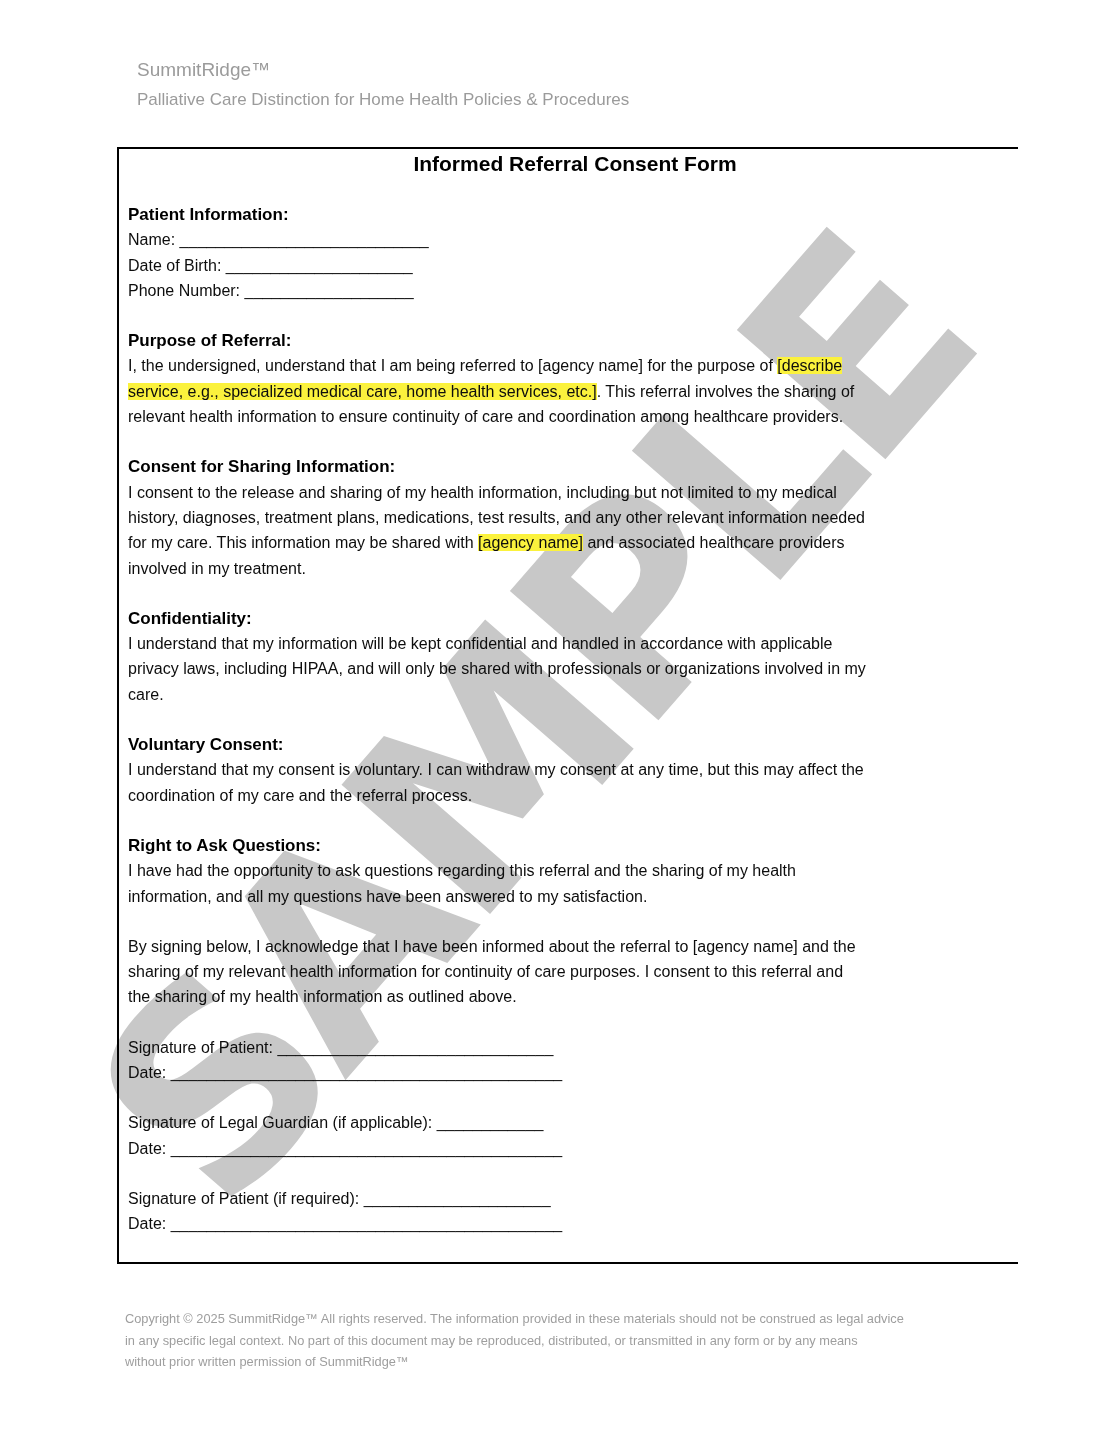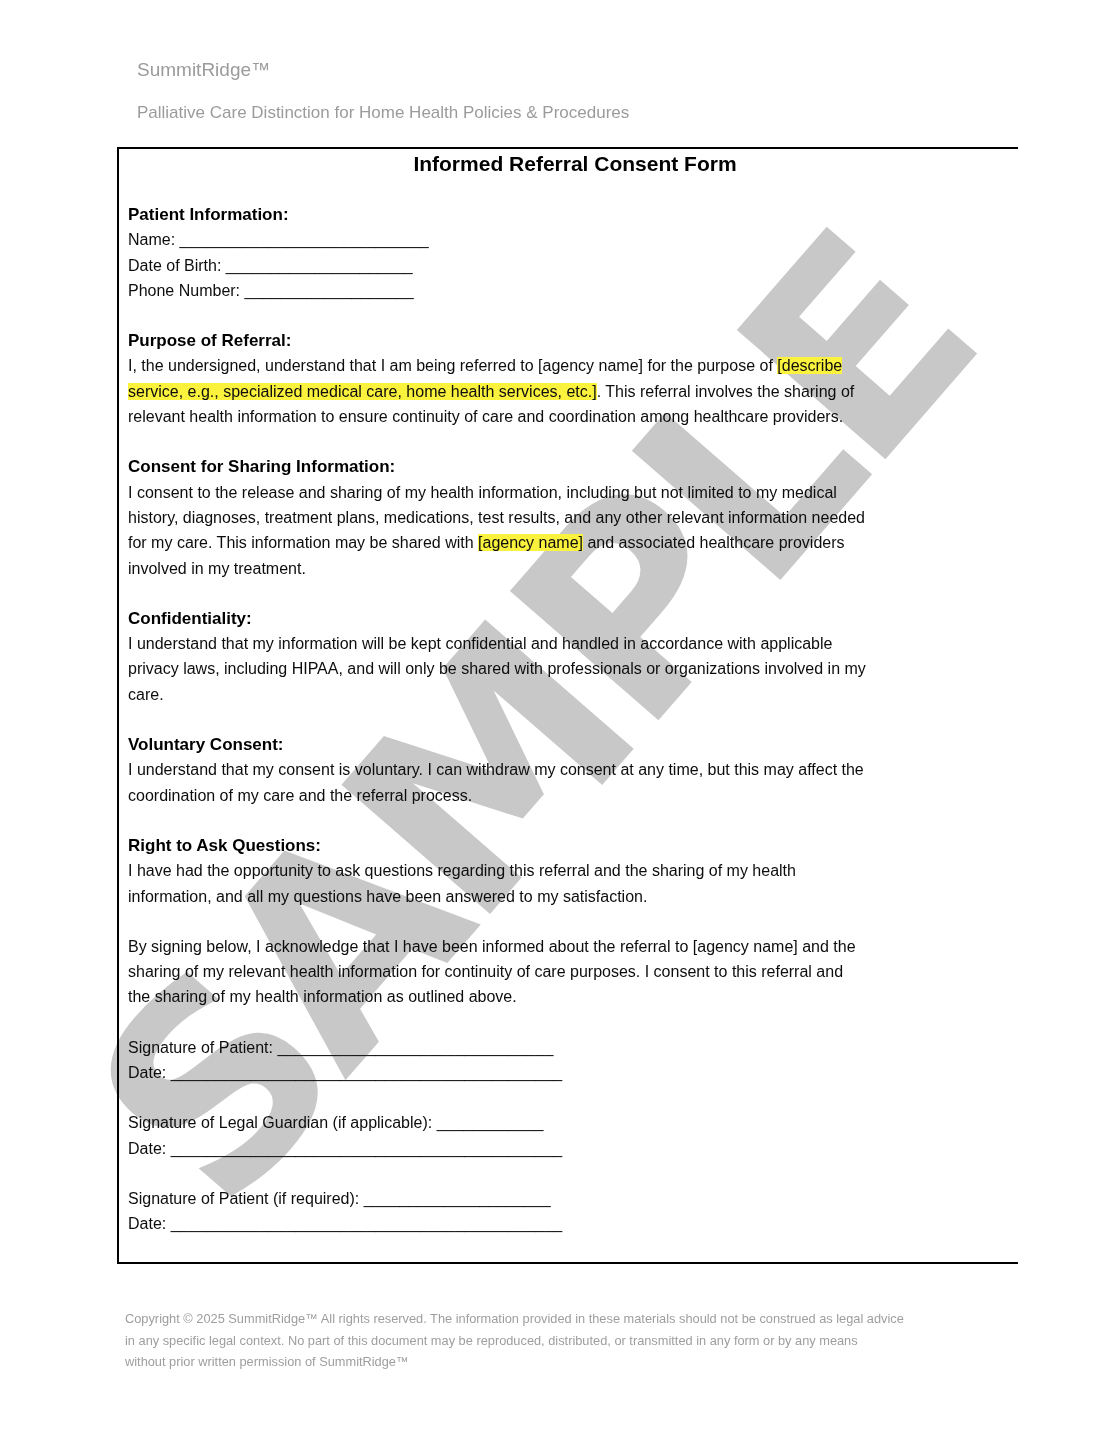--- a/index.html
+++ b/index.html
@@ -7,21 +7,21 @@
     position:relative;
     width:1018px; height:1438px;
     background:#ffffff;
     overflow:hidden;
     font-family:"Liberation Sans", sans-serif;
     color:#0d0d0d;
   }
   
   .doc-header { position:absolute; left:137px; top:58px; color:#9b9b9b; z-index:2; }
   .brand { font-size:19px; line-height:24px; }
-  .brand-sub { font-size:17px; line-height:22px; margin-top:20px; }
+  .brand-sub { font-size:17px; line-height:22px; margin-top:7px; }
   
   .watermark {
     position:absolute; left:533px; top:722px;
     transform:translate(-50%,-50%) rotate(-49deg);
     font-family:"DejaVu Sans", sans-serif;
     font-weight:bold;
     font-size:270px;
     letter-spacing:-12px;
     color:#c8c8c8;
     white-space:nowrap;

